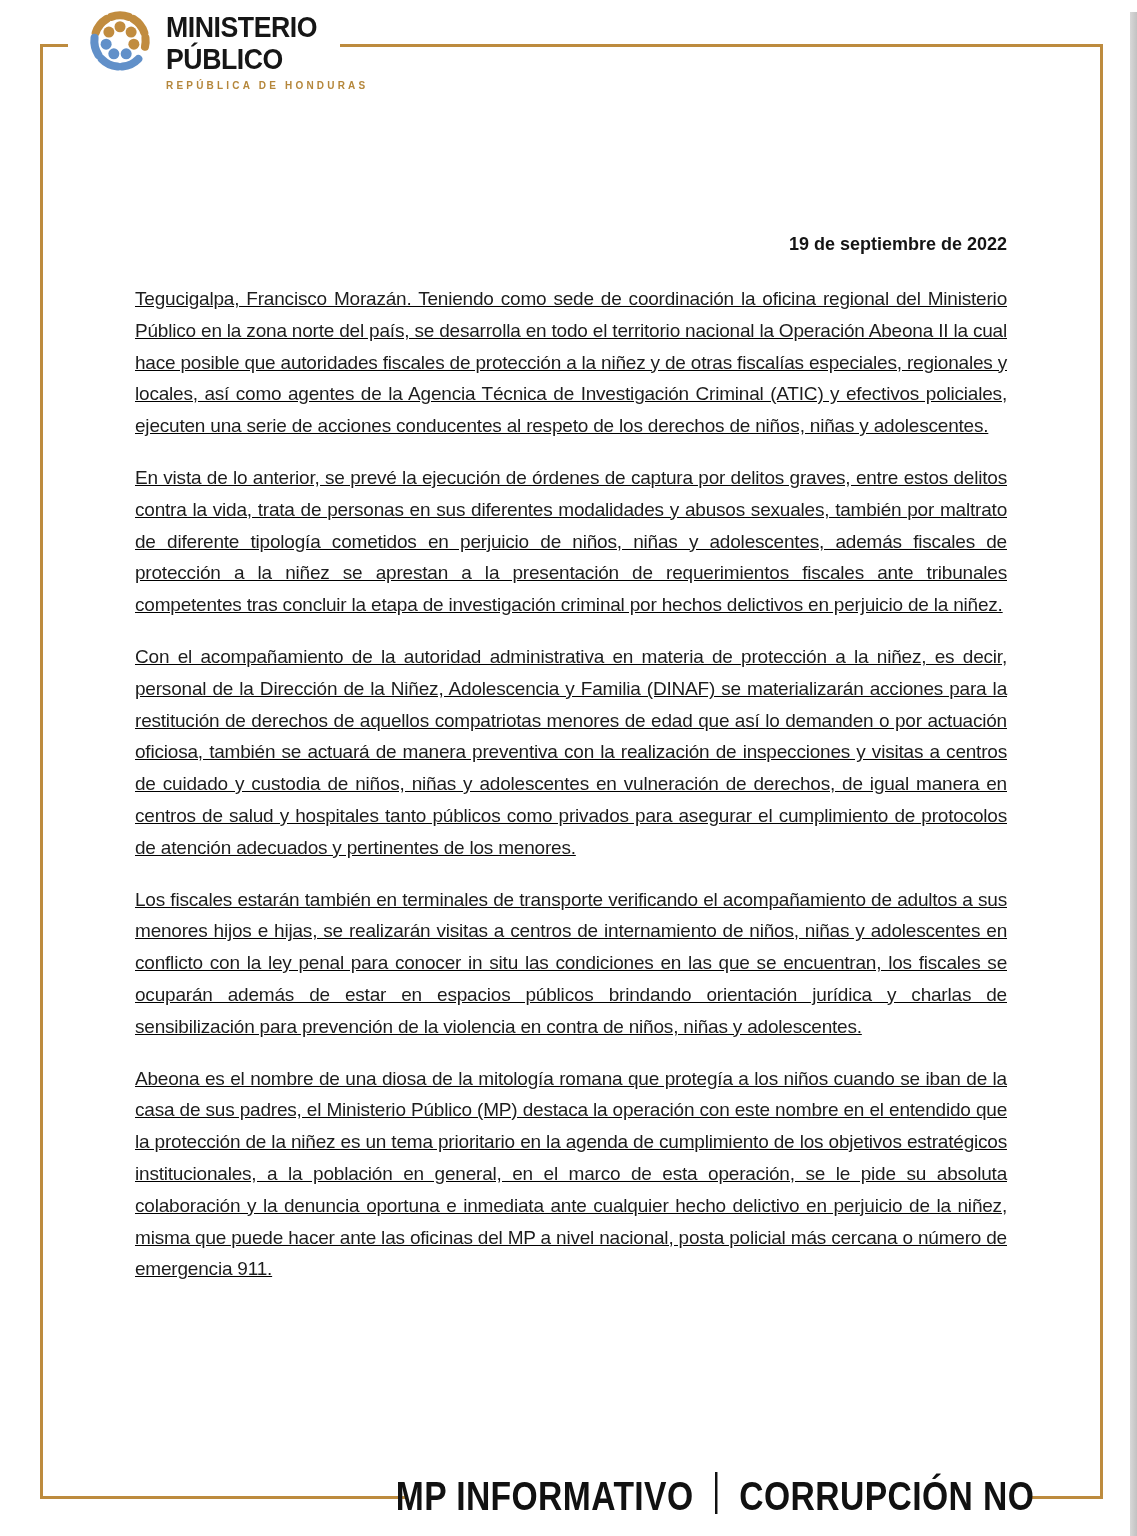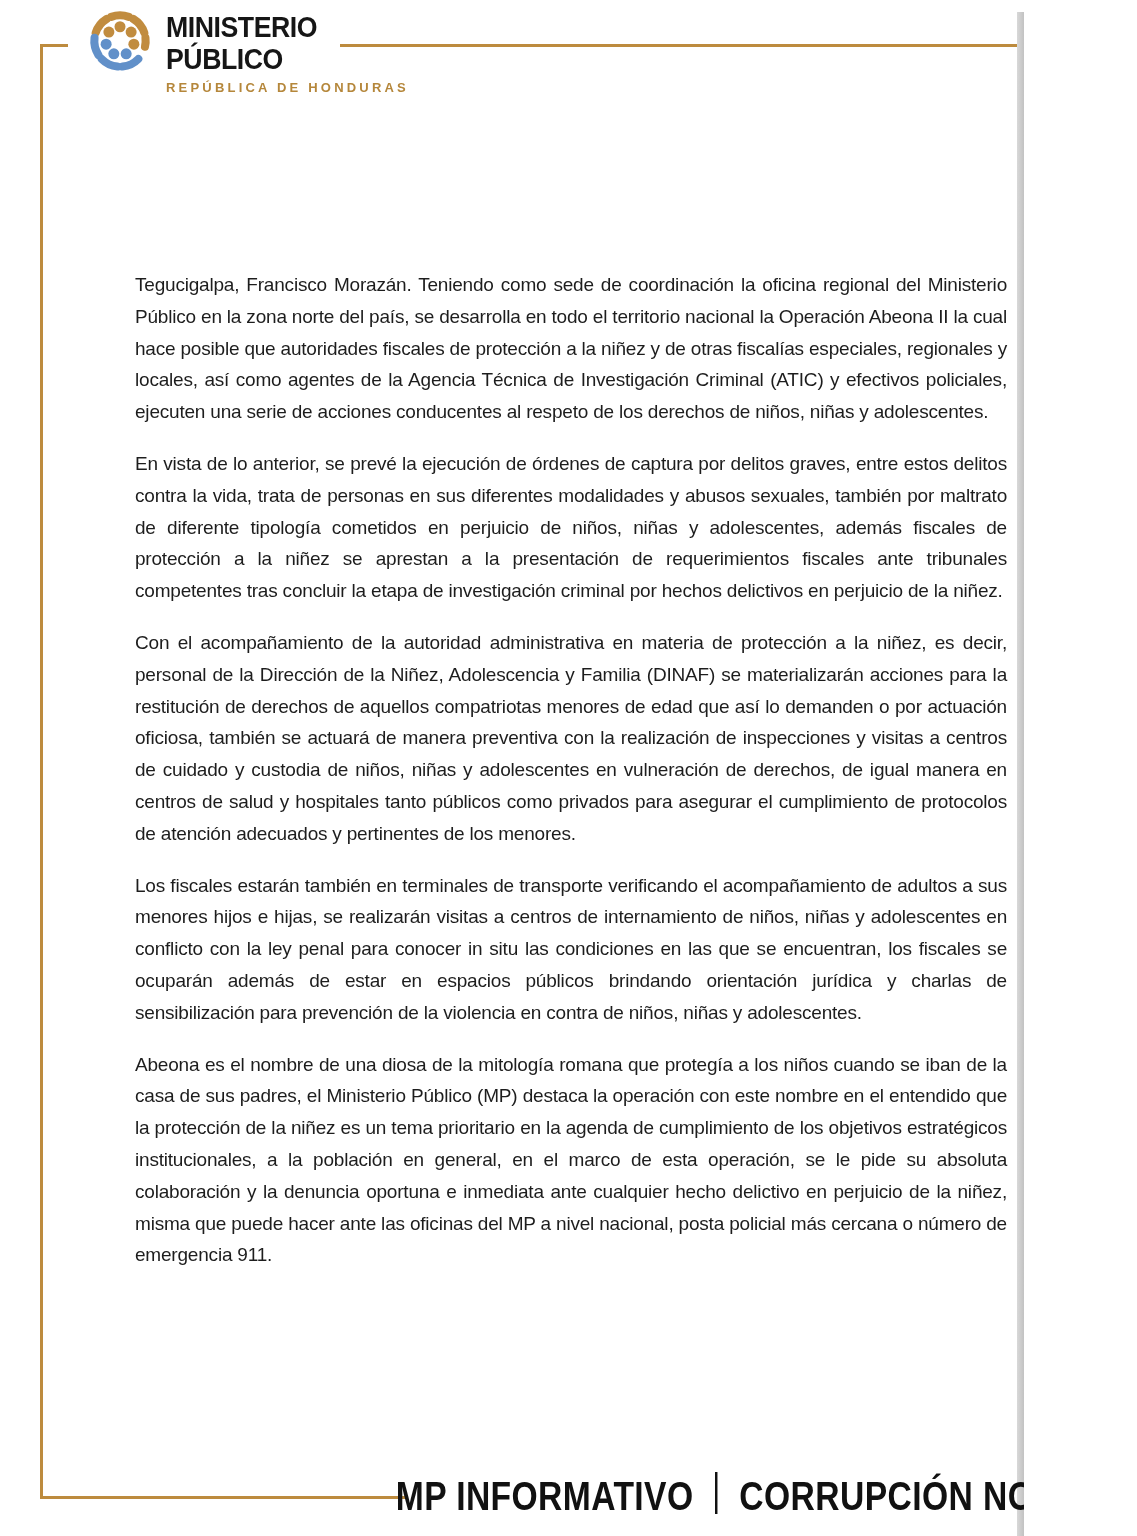--- a/index.html
+++ b/index.html
@@ -1,18 +1,18 @@
 <!DOCTYPE html>
 <html><head>
 <meta charset="utf-8">
 <style>
   html,body{margin:0;padding:0;background:#ffffff;}
   .page{
     position:relative;
-    width:1024px;height:1536px;
+    width:1137px;height:1536px;
     background:#ffffff;
     font-family:"Liberation Sans", sans-serif;
     overflow:hidden;
   }
   
   .frame-line{position:absolute;background:#BD8B3E;}
   .ft-left  {left:40px;  top:44px;   width:28px;  height:3px;}
   .ft-right {left:340px; top:44px;   width:763px; height:3px;}
   .f-left   {left:40px;  top:44px;   width:3px;   height:1455px;}
   .f-right  {left:1100px;top:44px;   width:3px;   height:1455px;}
@@ -27,34 +27,34 @@
 
   
   .logo-emblem{position:absolute;left:82px;top:1px;width:76px;height:80px;}
   .logo-words{position:absolute;left:166px;top:13px;line-height:1;}
   .logo-title{
     font-size:29px;font-weight:800;color:#161616;letter-spacing:-0.5px;
     transform:scaleX(.92);transform-origin:left top;
   }
   .logo-title.l2{margin-top:3px;}
   .logo-sub{
-    margin-top:7px;font-size:13px;font-weight:700;color:#B5873B;
+    margin-top:7px;font-size:10px;font-weight:700;color:#B5873B;
     letter-spacing:3.2px;white-space:nowrap;
   }
 
   
   .col{position:absolute;left:135px;width:872px;}
   .headline{
     top:148px;text-align:center;color:#3A5FA5;font-weight:700;
     font-size:21.5px;line-height:40px;letter-spacing:-0.2px;
   }
   .date-line{
     top:234px;text-align:right;color:#141414;font-weight:700;font-size:18px;
   }
-  .body-text{top:269px;}
+  .body-text{top:283px;text-decoration:underline;}
   .body-text p{
     margin:0 0 20px 0;
     text-align:justify;
     color:#1d1d1d;
     font-size:19px;line-height:31.8px;letter-spacing:-0.2px;
   }
 
   
   .footer{
     position:absolute;left:295px;top:1472px;width:840px;
@@ -109,20 +109,21 @@
     </g>
   </svg>
 
   <div class="logo-words">
     <div class="logo-title">MINISTERIO</div>
     <div class="logo-title l2">PÚBLICO</div>
     <div class="logo-sub">REPÚBLICA DE HONDURAS</div>
   </div>
 
 
+  <div class="col date-line" style="position:absolute;">19 de septiembre de 2022</div>
 
   <div class="col body-text" style="position:absolute;">
     <p>Tegucigalpa, Francisco Morazán.  Teniendo como sede de coordinación la oficina regional del Ministerio Público en la zona norte del país, se desarrolla en todo el territorio nacional la Operación Abeona II la cual hace posible que autoridades fiscales de protección a la niñez y de otras fiscalías especiales, regionales y locales, así como agentes de  la Agencia Técnica de Investigación Criminal (ATIC) y efectivos policiales, ejecuten una serie de acciones conducentes al respeto de los derechos de niños, niñas y adolescentes.</p>
     <p>En vista de lo anterior, se prevé la ejecución de órdenes de captura por delitos graves, entre estos delitos contra la vida, trata de personas en sus diferentes modalidades y  abusos sexuales, también por maltrato de diferente tipología cometidos en perjuicio de niños, niñas y adolescentes, además fiscales de protección a la niñez se aprestan a la presentación de requerimientos fiscales ante tribunales competentes tras concluir la etapa de investigación criminal por hechos delictivos en perjuicio de la niñez.</p>
     <p>Con el acompañamiento de la autoridad administrativa en materia de protección a la niñez, es decir, personal de la Dirección de la Niñez, Adolescencia y Familia (DINAF) se materializarán acciones para la restitución de derechos de aquellos compatriotas menores de edad que así lo demanden o por actuación oficiosa, también se actuará de manera preventiva con la realización de inspecciones y visitas a centros de cuidado y custodia de niños, niñas y adolescentes en vulneración de derechos, de igual manera en centros de salud y hospitales tanto públicos como privados para asegurar el cumplimiento de protocolos de atención adecuados y pertinentes de los menores.</p>
     <p>Los fiscales estarán también en terminales de transporte verificando el acompañamiento de adultos a sus menores hijos e hijas, se realizarán visitas a centros de internamiento de niños, niñas y adolescentes en conflicto con la ley penal para conocer in situ las condiciones en las que se encuentran, los fiscales se ocuparán además de estar en espacios públicos brindando orientación jurídica y charlas de sensibilización para prevención de la violencia en contra de niños, niñas y adolescentes.</p>
     <p>Abeona es el nombre de  una diosa de la  mitología romana que protegía a los niños cuando se iban de la casa de sus padres, el Ministerio Público (MP) destaca la operación con este nombre en el entendido que la protección de la niñez es un tema prioritario en la agenda de cumplimiento de los objetivos estratégicos institucionales, a la población en general, en el marco de esta operación, se le pide su absoluta colaboración y la denuncia oportuna e inmediata ante cualquier hecho delictivo en perjuicio de la niñez, misma que puede hacer ante las oficinas del MP a nivel nacional,  posta policial más cercana o número de emergencia 911.</p>
   </div>
 
   <div class="footer">

